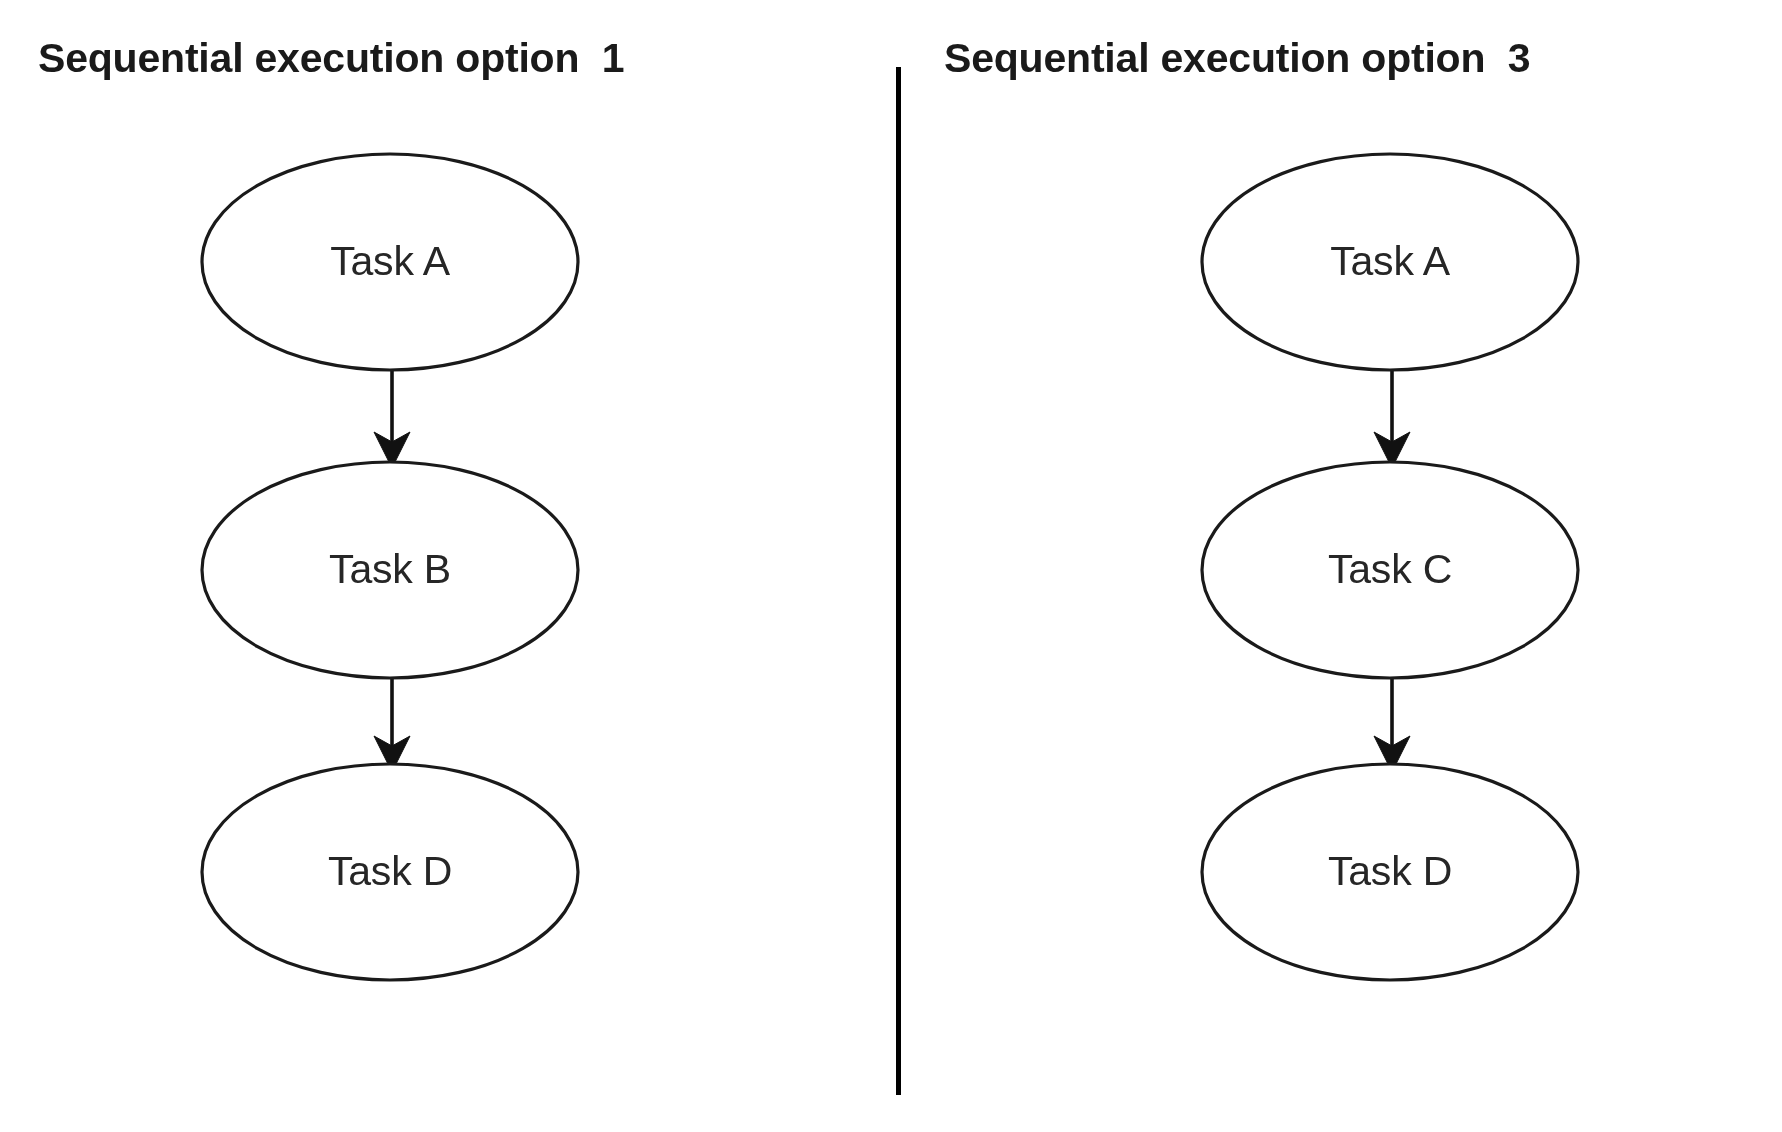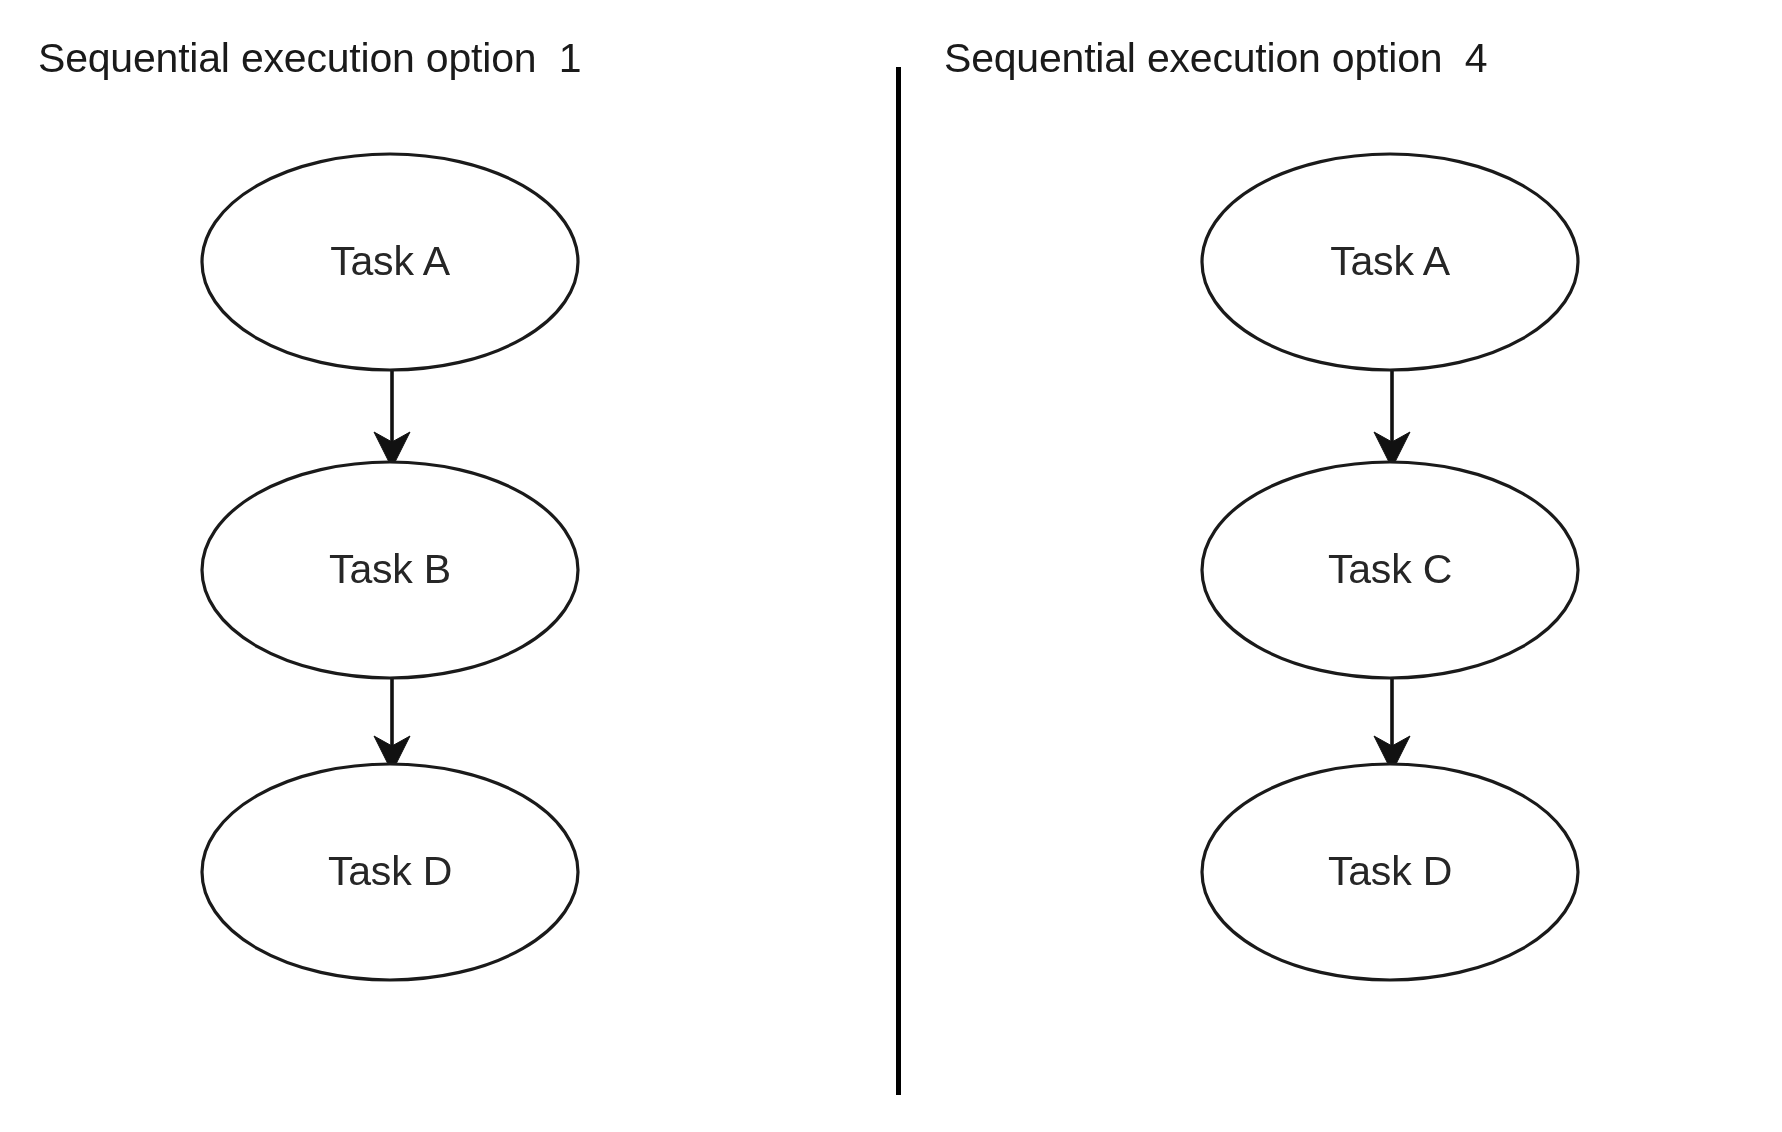--- a/index.html
+++ b/index.html
@@ -14,21 +14,21 @@
   #canvas {
     position: relative;
     width: 1782px;
     height: 1132px;
     background: #ffffff;
     overflow: hidden;
   }
   .panel-title {
     position: absolute;
     font-size: 41px;
-    font-weight: 400;
+    font-weight: 700;
     color: #1a1a1a;
     letter-spacing: -0.2px;
     white-space: pre;
     line-height: 1;
   }
   #title-left  { left: 38px;  top: 38px; }
   #title-right { left: 944px; top: 38px; }
 
   .divider {
     position: absolute;
@@ -71,21 +71,21 @@
     stroke-width: 1;
   }
 </style>
 </head>
 <body>
 
 <div id="canvas">
 
   <div class="panel-title" id="title-left">Sequential execution option  1</div>
 
-  <div class="panel-title" id="title-right">Sequential execution option  4</div>
+  <div class="panel-title" id="title-right">Sequential execution option  3</div>
 
   <div class="divider"></div>
 
   <svg class="flow-svg" viewBox="0 0 1782 1132" xmlns="http://www.w3.org/2000/svg">
 
     <g>
       <line class="edge-line" x1="392" y1="368" x2="392" y2="452"></line>
       <polygon class="edge-head" points="392,468 374,432 392,442 410,432"></polygon>
     </g>
     <g>

